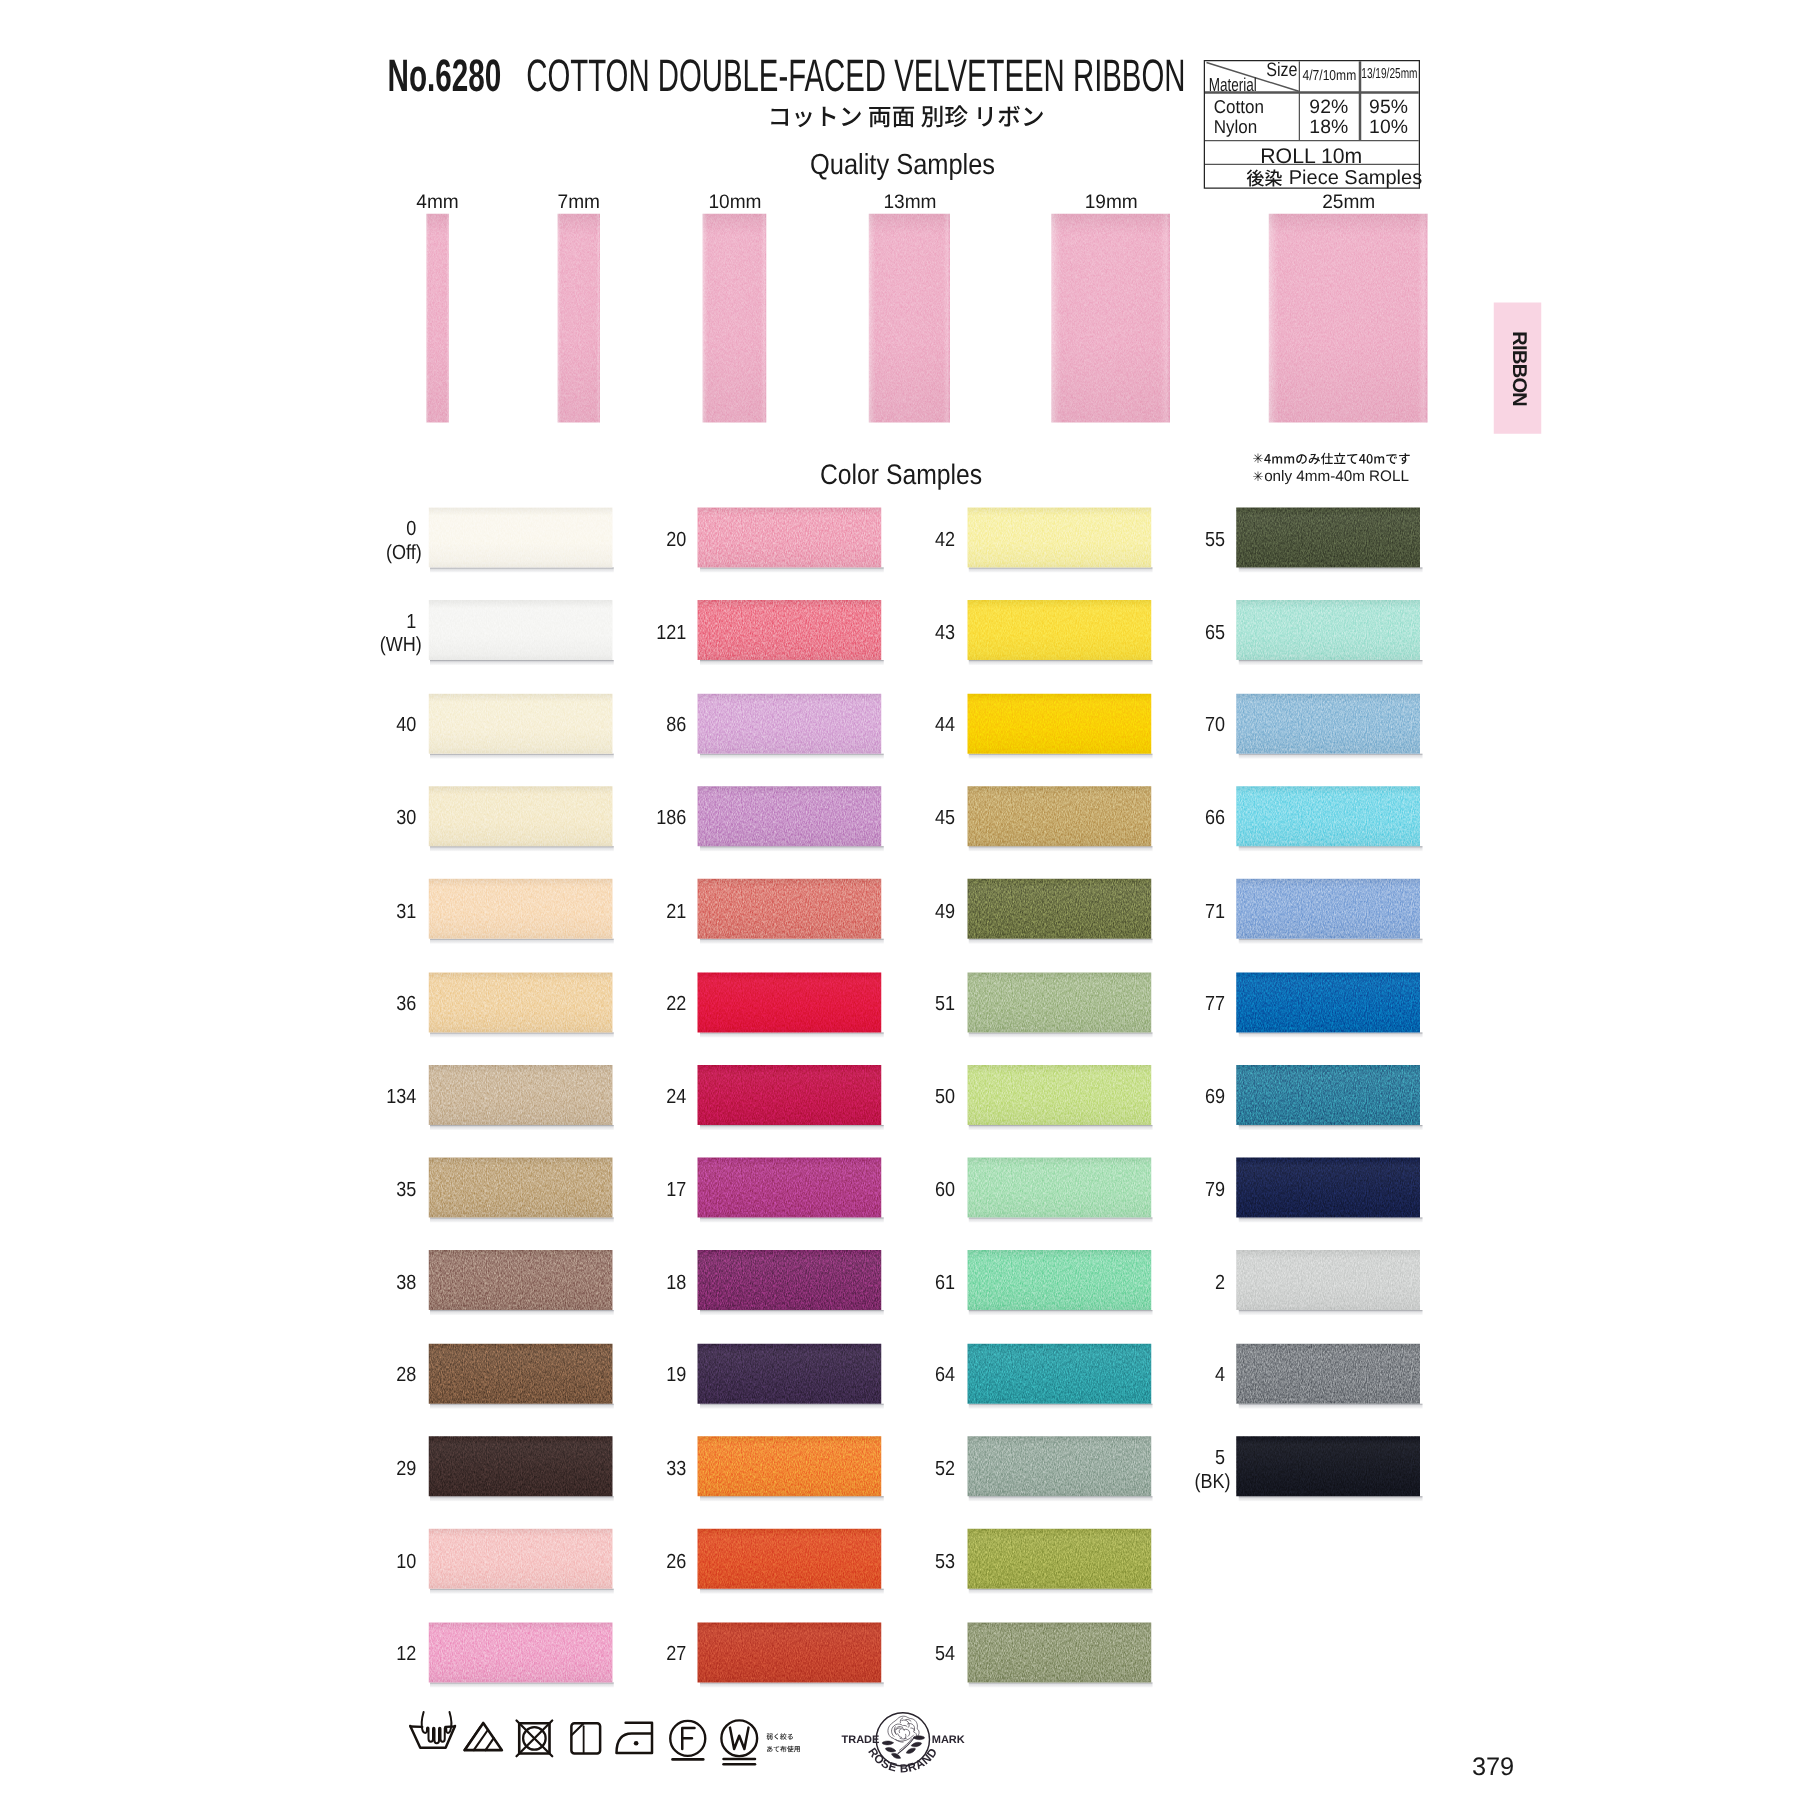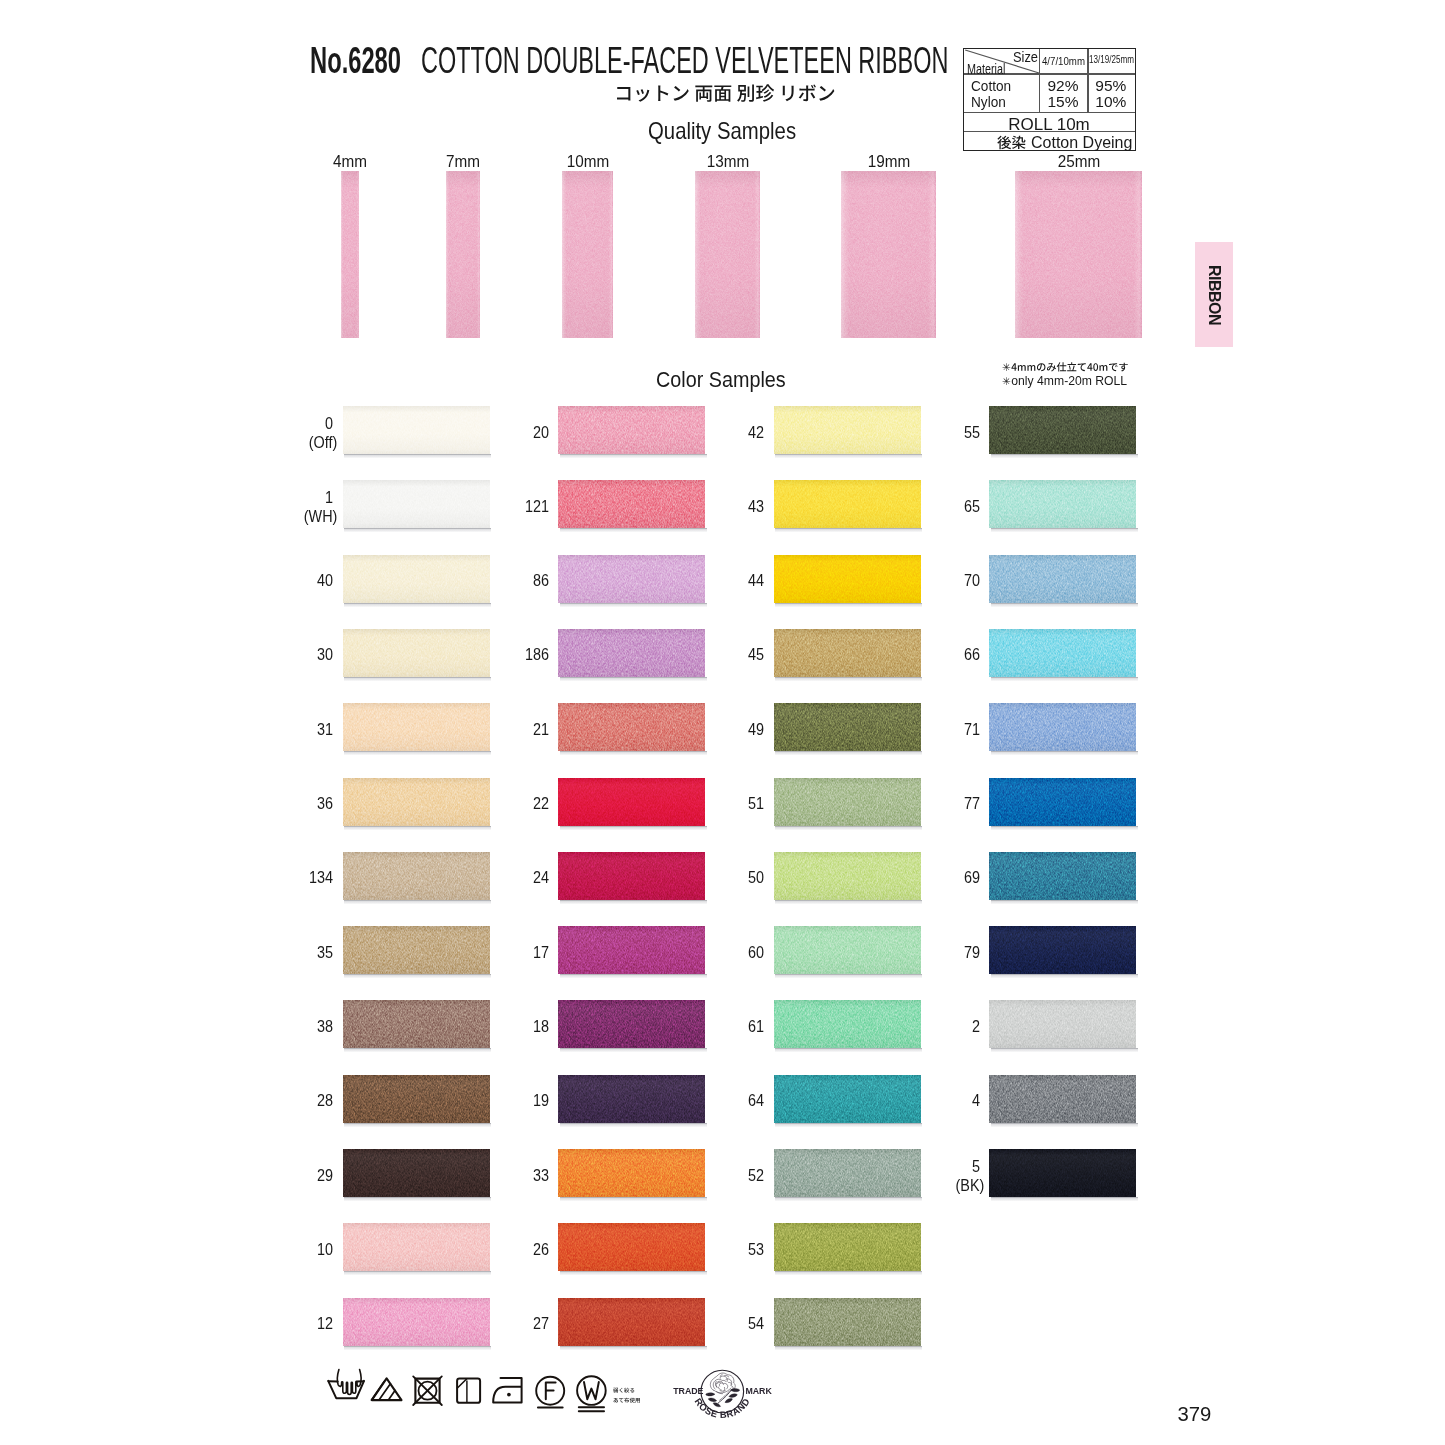--- a/index.html
+++ b/index.html
@@ -104,29 +104,29 @@
       <line x1="1.2" y1="1" x2="75" y2="24" stroke="#555" stroke-width="1.2"></line>
     </svg>
   <div class="cell" style="left:48.5px;top:-0.5px;font-size:15.5px;transform:scaleX(.83);transform-origin:left top">Size</div>
   <div class="cell" style="left:3.2px;top:12.2px;font-size:15px;transform:scaleX(.72);transform-origin:left top">Material</div>
   <div class="cell" style="left:78px;top:6.5px;font-size:11.5px;transform:scaleX(.84);transform-origin:left top">4/7/10mm</div>
   <div class="cell" style="left:125.2px;top:5.1px;font-size:11.5px;transform:scaleX(.704);transform-origin:left top">13/19/25mm</div>
   <div class="cell" style="left:6.5px;top:30.3px;font-size:14.8px;transform:scaleX(.92);transform-origin:left top">Cotton</div>
   <div class="cell" style="left:6.5px;top:46.3px;font-size:14.8px;transform:scaleX(.92);transform-origin:left top">Nylon</div>
   <div class="cell" style="left:75px;width:48px;text-align:center;top:28.8px;font-size:15.5px">92%</div>
   <div class="cell" style="left:123.3px;width:47px;text-align:center;top:28.8px;font-size:15.5px">95%</div>
-  <div class="cell" style="left:75px;width:48px;text-align:center;top:44.8px;font-size:15.5px">15%</div>
+  <div class="cell" style="left:75px;width:48px;text-align:center;top:44.8px;font-size:15.5px">18%</div>
   <div class="cell" style="left:123.3px;width:47px;text-align:center;top:44.8px;font-size:15.5px">10%</div>
   <div class="cell" style="left:0;width:170px;text-align:center;top:66.5px;font-size:17px">ROLL  10m</div>
   <div class="abs" style="left:32.5px;top:85.2px"><svg width="29.0" height="17.1" viewBox="0 0 200.0 118">
         <g transform="translate(0,96)">
           <path fill="#1a1a1a" d="M23.5 -84.4C19.1 -77.5 10.5 -69.1 2.9 -63.8C4.4 -62.2 6.8 -58.8 8 -56.9C16.5 -63 25.8 -72.5 31.9 -81.1ZM30.3 -47.1 31.1 -38.6 53 -39.2C47.2 -30.9 38.2 -23.6 29.1 -18.8C31 -17.2 34.1 -13.6 35.4 -11.7C39 -13.9 42.7 -16.6 46.1 -19.5C49 -15.5 52.4 -11.8 56.1 -8.5C48 -4.1 38.7 -1 29 0.7C30.7 2.6 32.7 6.4 33.6 8.8C44.3 6.3 54.7 2.6 63.6 -2.9C71.7 2.4 81.3 6.3 92 8.6C93.3 6.2 95.8 2.5 97.8 0.5C88 -1.2 79 -4.2 71.3 -8.3C78.3 -14.1 83.9 -21.2 87.6 -30L81.6 -32.8L80 -32.4H58.5C60.3 -34.7 62 -37.1 63.5 -39.6L85.9 -40.4C87.5 -37.8 88.9 -35.4 89.8 -33.4L97.7 -37.9C94.8 -44.1 87.8 -53.2 81.6 -59.8L74.3 -55.8C76.4 -53.4 78.6 -50.7 80.6 -48L57.7 -47.5C66.7 -55 76.3 -64.3 84 -72.4L75.5 -77C71 -71.3 64.8 -64.7 58.3 -58.5C56.3 -60.5 53.6 -62.8 50.8 -65C55.2 -69.4 60.4 -75.1 64.7 -80.3L56.4 -84.6C53.5 -80 48.9 -74.2 44.6 -69.5L38.8 -73.4L33.1 -67.3C39.6 -63.1 47 -57.1 51.6 -52.3L45.8 -47.3ZM52 -24.9 52.2 -25.2H75.1C72.1 -20.6 68.2 -16.7 63.5 -13.2C58.9 -16.6 55 -20.6 52 -24.9ZM25.6 -63.5C20 -53.3 10.8 -43.1 1.9 -36.5C3.5 -34.5 6.1 -29.9 7 -27.9C10.2 -30.5 13.6 -33.7 16.8 -37.1V8.7H25.7V-47.8C28.8 -51.9 31.6 -56.2 34 -60.4Z M103.9 -63.4C109.6 -61.6 117.2 -58.4 121 -56.1L125 -63.2C121 -65.3 113.4 -68.2 107.8 -69.7ZM111 -77.6C116.8 -75.7 124.5 -72.6 128.3 -70.3L132.1 -77.1C128.1 -79.3 120.4 -82.2 114.7 -83.8ZM106.2 -38.9 113.2 -32.6C118.8 -38.3 125 -44.8 130.5 -51.1L124.8 -56.8C118.5 -50.1 111.3 -43.1 106.2 -38.9ZM145.1 -39.3V-29.2H105.6V-20.9H137.7C129.1 -12.2 115.8 -4.6 103.3 -0.7C105.4 1.2 108.1 4.7 109.5 7C122.3 2.2 135.9 -6.7 145.1 -17.2V8.3H154.7V-17C163.9 -6.8 177.4 1.8 190.5 6.4C191.9 4 194.7 0.4 196.8 -1.5C184 -5.2 170.7 -12.4 162.1 -20.9H194.6V-29.2H154.7V-39.3ZM150.8 -84.4C150.8 -80.5 150.6 -76.9 150.2 -73.5H134.5V-65.1H148.8C145.9 -53.4 139.5 -45.8 127.3 -41.2C129.3 -39.7 132.8 -35.9 133.9 -34.1C147.7 -40.5 155 -50 158.3 -65.1H169.8V-49C169.8 -42.7 170.5 -40.7 172.3 -39.1C174 -37.7 176.8 -37 179.2 -37C180.6 -37 183.6 -37 185.3 -37C187.1 -37 189.6 -37.3 191.1 -38C192.8 -38.8 194 -40.1 194.8 -42.2C195.5 -44 195.9 -48.9 196.1 -53.3C193.5 -54.2 189.9 -56 188 -57.7C187.9 -53.1 187.8 -49.5 187.7 -47.9C187.4 -46.4 186.9 -45.7 186.5 -45.4C186 -45.1 185.1 -44.9 184.3 -44.9C183.4 -44.9 182 -44.9 181.3 -44.9C180.6 -44.9 180 -45.1 179.6 -45.4C179.2 -45.8 179.1 -46.9 179.1 -48.8V-73.5H159.6C160 -76.9 160.3 -80.6 160.4 -84.5Z"></path>
         </g>
       </svg></div>
-  <div class="cell" style="left:67px;top:86px;font-size:16px">Cotton Dyeing</div>
+  <div class="cell" style="left:67px;top:86px;font-size:16px">Piece Samples</div>
 </div>
 
 <div class="abs" id="q-head">Quality Samples</div>
 <div class="qlabel" style="left:310.0px;width:80px">4mm</div>
 <div class="qlabel" style="left:423.0px;width:80px">7mm</div>
 <div class="qlabel" style="left:547.5px;width:80px">10mm</div>
 <div class="qlabel" style="left:687.5px;width:80px">13mm</div>
 <div class="qlabel" style="left:848.5px;width:80px">19mm</div>
 <div class="qlabel" style="left:1038.5px;width:80px">25mm</div>
 <div class="qstrip" style="left:341px;width:18px;background:linear-gradient(90deg,#f4cedd 0px,#f0bcd0 1.0px,#eeb0c8 2.0px,#efb1c9 7.2px,#eeafc7 16.0px,#f2bed2 17.3px,#eaa7c2 18px)">
@@ -180,21 +180,21 @@
 <div id="q-note">
     <span class="astk">✳</span>
     <svg width="117.7" height="12.0" viewBox="0 0 1153.9 118">
       <g transform="translate(0,96)">
         <path fill="#1a1a1a" d="M33.9 0H44.7V-19.8H54V-28.8H44.7V-73.7H31.3L2 -27.5V-19.8H33.9ZM33.9 -28.8H13.7L28.1 -50.9C30.2 -54.7 32.2 -58.5 34 -62.3H34.4C34.2 -58.2 33.9 -52 33.9 -48Z M65.7 0H77.2V-39C81.7 -44 85.8 -46.4 89.5 -46.4C95.8 -46.4 98.7 -42.7 98.7 -33.2V0H110.2V-39C114.8 -44 118.9 -46.4 122.6 -46.4C128.9 -46.4 131.7 -42.7 131.7 -33.2V0H143.3V-34.6C143.3 -48.6 137.9 -56.4 126.4 -56.4C119.5 -56.4 114 -52.1 108.5 -46.3C106.1 -52.6 101.6 -56.4 93.4 -56.4C86.5 -56.4 81.1 -52.4 76.3 -47.3H76.1L75.1 -55.1H65.7Z M160 0H171.5V-39C176 -44 180.1 -46.4 183.8 -46.4C190.1 -46.4 193 -42.7 193 -33.2V0H204.5V-39C209.1 -44 213.2 -46.4 216.9 -46.4C223.2 -46.4 226 -42.7 226 -33.2V0H237.6V-34.6C237.6 -48.6 232.2 -56.4 220.7 -56.4C213.8 -56.4 208.3 -52.1 202.8 -46.3C200.4 -52.6 195.9 -56.4 187.7 -56.4C180.8 -56.4 175.4 -52.4 170.6 -47.3H170.4L169.4 -55.1H160Z M291.9 -63.1C290.7 -54.3 288.9 -45.2 286.4 -37.3C281.8 -21.9 277.1 -15.4 272.6 -15.4C268.3 -15.4 263.4 -20.7 263.4 -32.2C263.4 -44.6 273.9 -60.2 291.9 -63.1ZM302.5 -63.3C317.9 -61.4 326.7 -49.9 326.7 -35.4C326.7 -19.3 315.3 -9.9 302.5 -7C300 -6.4 297 -5.9 293.6 -5.6L299.5 3.8C323.8 0.3 337.2 -14.1 337.2 -35.1C337.2 -56 322 -72.8 298 -72.8C272.9 -72.8 253.3 -53.6 253.3 -31.2C253.3 -14.5 262.4 -3.5 272.3 -3.5C282.2 -3.5 290.5 -14.8 296.5 -35.2C299.4 -44.6 301.1 -54.3 302.5 -63.3Z M431.5 -51.7 421.1 -52.8C421.4 -49.9 421.4 -46.3 421.2 -42.9L420.6 -37.2C413.2 -40.6 404.7 -43.4 395.6 -44.6C399.6 -53.6 403.7 -63 406.4 -67.4C407.2 -68.7 408.2 -69.9 409.4 -71.1L403.1 -76.1C401.6 -75.5 399.4 -75.1 397.3 -74.9C392.9 -74.6 380.8 -74 375.4 -74C373.3 -74 370.1 -74.1 367.5 -74.4L367.9 -64.1C370.4 -64.5 373.6 -64.8 375.7 -64.9C380.2 -65.1 390.9 -65.6 394.9 -65.7C392.2 -60.2 388.8 -52.4 385.5 -45.1C365.7 -44.4 351.9 -32.9 351.9 -17.8C351.9 -8.6 357.9 -3 365.9 -3C371.8 -3 376 -5.2 379.8 -10.7C383.5 -16.4 388.1 -27.4 391.8 -36C401.5 -35 410.4 -31.6 418.3 -27.3C415 -17.2 407.9 -7 392.4 -0.4L400.8 6.5C414.8 -0.6 422.5 -9.8 426.7 -22.1C430.2 -19.6 433.4 -17.1 436.3 -14.6L440.9 -25.4C437.8 -27.6 434 -30.1 429.5 -32.7C430.5 -38.4 431.1 -44.8 431.5 -51.7ZM381.6 -36.1C378.4 -28.8 375.1 -20.9 371.9 -16.6C370 -14.1 368.4 -13.2 366.3 -13.2C363.5 -13.2 361 -15.2 361 -19.2C361 -26.7 368.5 -34.7 381.6 -36.1Z M480.2 -4.7V4.4H540.7V-4.7H515V-44.1H542.4V-53.3H515V-82.7H505.3V-53.3H477.6V-44.1H505.3V-4.7ZM474.3 -84.2C468.2 -68.9 458.2 -53.9 447.7 -44.3C449.4 -42 452.3 -37 453.2 -34.8C456.7 -38.2 460.1 -42.1 463.4 -46.3V8.2H472.7V-60C476.8 -66.8 480.4 -74.1 483.3 -81.3Z M567.1 -49.4C571.8 -36.8 575.5 -20.1 576 -9.3L585.8 -11.8C584.9 -22.7 581.1 -38.9 576.1 -51.8ZM590.4 -84.4V-65.7H553.9V-56.4H638V-65.7H600.3V-84.4ZM613.8 -52.3C611.2 -37.6 605.9 -17.8 601.1 -5.2H550.5V4.3H640.9V-5.2H611.1C615.8 -17.5 620.9 -35.2 624.6 -50.3Z M653.5 -67.5 654.6 -56.5C665.7 -58.9 689 -61.3 699.1 -62.4C691 -57.1 682.1 -44.9 682.1 -29.9C682.1 -7.8 702.6 2.7 722.2 3.6L725.9 -7C709.3 -7.7 692.3 -13.8 692.3 -32C692.3 -43.9 701.2 -58.1 714.5 -62.1C719.7 -63.5 728.4 -63.6 733.9 -63.6V-73.7C727 -73.4 717 -72.8 706.3 -71.9C687.9 -70.4 670.1 -68.7 662.8 -68C660.9 -67.8 657.4 -67.6 653.5 -67.5Z M779.5 0H790.3V-19.8H799.6V-28.8H790.3V-73.7H776.9L747.6 -27.5V-19.8H779.5ZM779.5 -28.8H759.3L773.7 -50.9C775.8 -54.7 777.8 -58.5 779.6 -62.3H780C779.8 -58.2 779.5 -52 779.5 -48Z M831.2 1.4C845.5 1.4 854.9 -11.5 854.9 -37.1C854.9 -62.5 845.5 -75 831.2 -75C816.7 -75 807.3 -62.6 807.3 -37.1C807.3 -11.5 816.7 1.4 831.2 1.4ZM831.2 -7.8C823.7 -7.8 818.4 -15.9 818.4 -37.1C818.4 -58.2 823.7 -65.9 831.2 -65.9C838.6 -65.9 843.9 -58.2 843.9 -37.1C843.9 -15.9 838.6 -7.8 831.2 -7.8Z M868.3 0H879.8V-39C884.3 -44 888.4 -46.4 892.1 -46.4C898.4 -46.4 901.3 -42.7 901.3 -33.2V0H912.8V-39C917.4 -44 921.5 -46.4 925.2 -46.4C931.5 -46.4 934.3 -42.7 934.3 -33.2V0H945.9V-34.6C945.9 -48.6 940.5 -56.4 929 -56.4C922.1 -56.4 916.6 -52.1 911.1 -46.3C908.7 -52.6 904.2 -56.4 896 -56.4C889.1 -56.4 883.7 -52.4 878.9 -47.3H878.7L877.7 -55.1H868.3Z M961.4 -67 962.4 -56.1C973.6 -58.5 996.9 -60.9 1007 -61.9C998.9 -56.6 990 -44.5 990 -29.4C990 -7.4 1010.5 3.1 1030.1 4.1L1033.7 -6.6C1017.2 -7.3 1000.2 -13.4 1000.2 -31.6C1000.2 -43.4 1009 -57.7 1022.3 -61.7C1027.5 -63 1036.2 -63.1 1041.8 -63.1V-73.2C1034.9 -73 1024.9 -72.4 1014.2 -71.5C995.8 -69.9 978 -68.2 970.7 -67.5C968.7 -67.3 965.2 -67.1 961.4 -67ZM1027.4 -52 1021.4 -49.4C1024.4 -45.1 1027 -40.5 1029.4 -35.4L1035.6 -38.2C1033.5 -42.4 1029.8 -48.5 1027.4 -52ZM1038.5 -56.3 1032.5 -53.6C1035.7 -49.3 1038.3 -44.9 1040.9 -39.8L1047 -42.7C1044.8 -46.9 1040.9 -52.9 1038.5 -56.3Z M1109.6 -37.5C1110.9 -28.1 1107 -24 1101.8 -24C1097 -24 1092.7 -27.4 1092.7 -32.9C1092.7 -38.9 1097.2 -42.3 1101.8 -42.3C1105.1 -42.3 1108 -40.8 1109.6 -37.5ZM1063.1 -66.5 1063.4 -56.9C1075.8 -57.7 1092.2 -58.3 1107.4 -58.5L1107.5 -50C1105.8 -50.5 1103.9 -50.7 1101.9 -50.7C1091.8 -50.7 1083.3 -43.2 1083.3 -32.7C1083.3 -21.3 1092 -15.3 1100.1 -15.3C1102.7 -15.3 1105.1 -15.8 1107.2 -16.8C1102.3 -9.1 1093.1 -4.7 1081.3 -2.1L1089.8 6.3C1113.5 -0.6 1120.6 -16.3 1120.6 -29.6C1120.6 -34.7 1119.4 -39.3 1117.2 -42.9L1117 -58.6C1131.6 -58.6 1141 -58.4 1146.9 -58.1L1147.1 -67.5H1117.1L1117.2 -72.5C1117.2 -73.9 1117.5 -78.5 1117.8 -79.8H1106.3C1106.5 -78.8 1106.8 -75.7 1107.1 -72.5L1107.3 -67.4C1093 -67.2 1074.4 -66.7 1063.1 -66.5Z"></path>
       </g>
     </svg>
   </div>
 <div id="q-note2">
     <span class="astk">✳</span>
-    <span>only 4mm-20m ROLL</span>
+    <span>only 4mm-40m ROLL</span>
   </div>
 
 <div class="abs" id="tab">
     <span>RIBBON</span>
   </div>
 
 <div class="abs" id="c-head">Color Samples</div>
 <div class="swsh" style="left:344.0px;top:454.0px;width:147px"></div>
 <div class="sw" style="left:342.5px;top:406.0px;width:147px;background:#fbf8ef">
     <div class="swtex">

